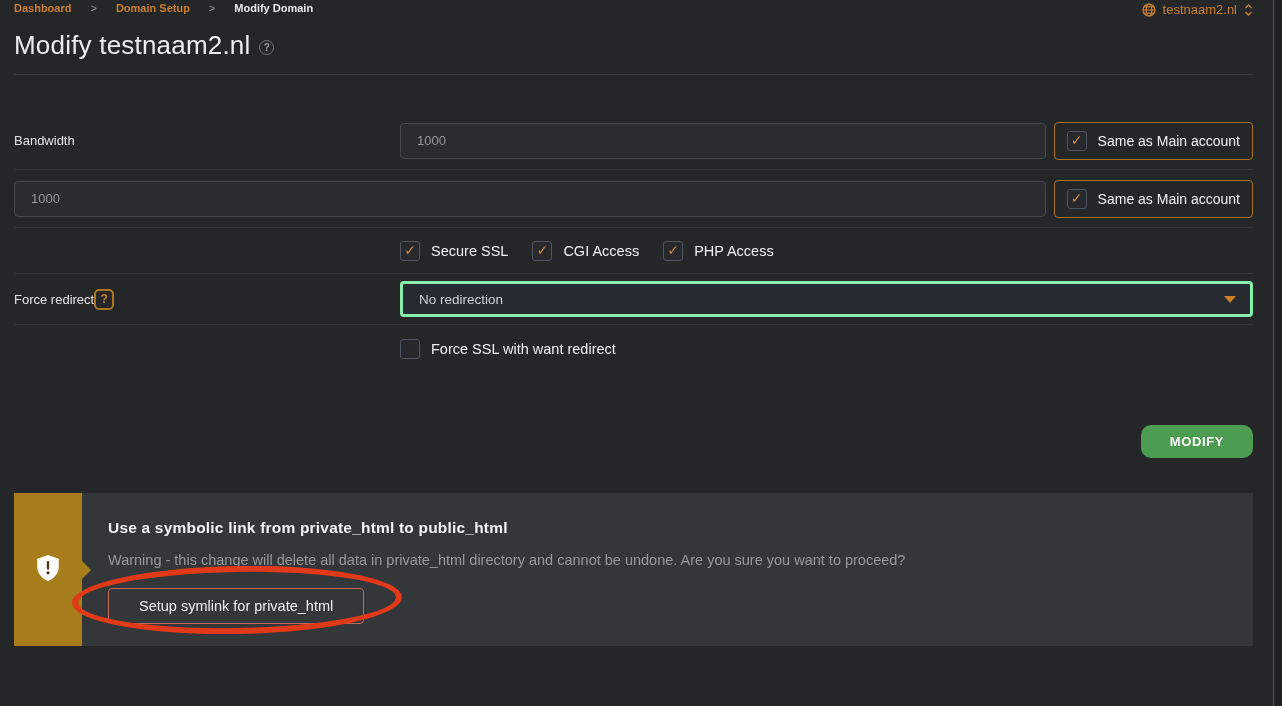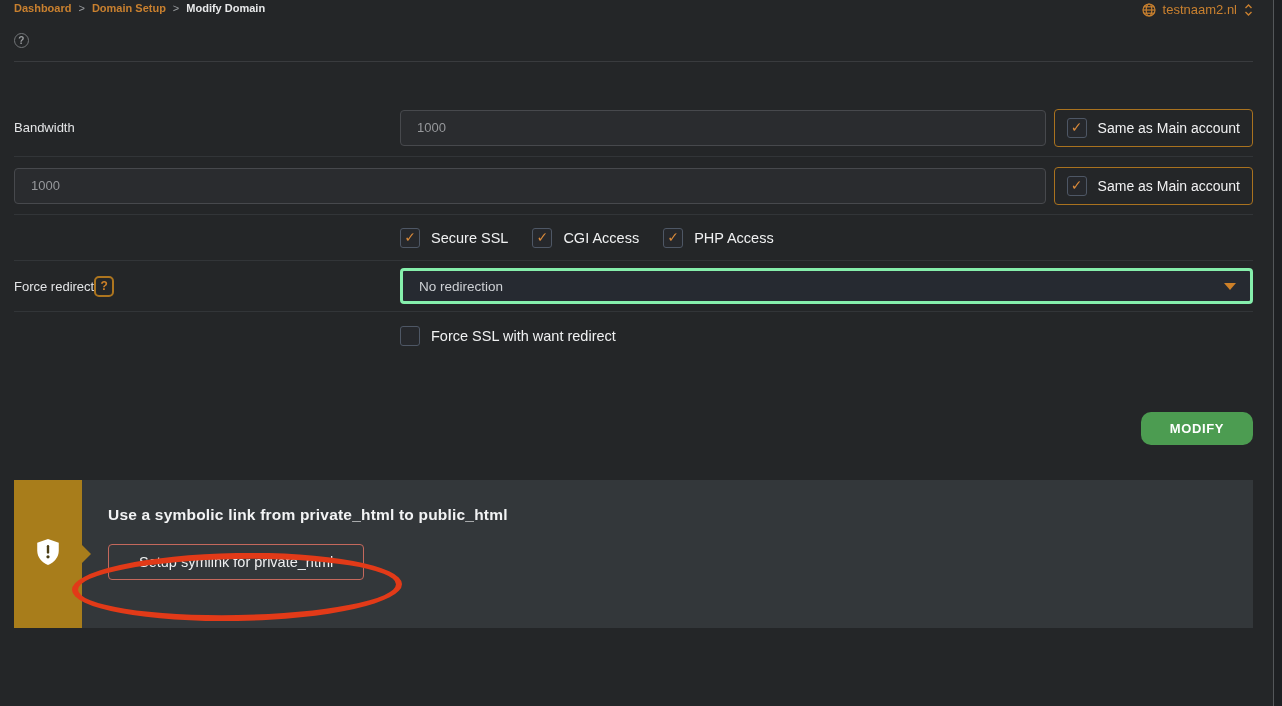--- a/index.html
+++ b/index.html
@@ -3,21 +3,21 @@
 <meta charset="utf-8">
 <style>
   * { margin:0; padding:0; box-sizing:border-box; }
   html,body { width:1282px; height:706px; background:#242628; }
   body { font-family:"Liberation Sans", sans-serif; }
   .screen { position:relative; width:1282px; height:706px; background:#242628; overflow:hidden; }
   .content { position:absolute; left:14px; top:0; width:1239px; }
 
   
   .topbar { display:flex; justify-content:space-between; align-items:flex-start; padding-top:2px; height:16px; }
-  .breadcrumb { display:flex; align-items:flex-start; gap:7px; font-size:11px; font-weight:700; }
+  .breadcrumb { display:flex; align-items:flex-start; gap:19px; font-size:11px; font-weight:700; }
   .bc-link { color:#c9802f; cursor:pointer; text-decoration:none; }
   .bc-sep { color:#9a9da0; font-weight:400; }
   .bc-current { color:#e8e9ea; }
   .domain-selector { display:flex; align-items:center; gap:7px; color:#c9802f; font-size:13px; cursor:pointer; }
   .domain-selector svg { display:block; }
 
   
   .page-title { display:flex; align-items:center; gap:9px; margin-top:14px; font-size:26px; font-weight:400; color:#ededee; letter-spacing:0.2px; }
   .help-circle { width:15px; height:15px; border:1px solid #737679; border-radius:50%; color:#9a9da0; font-size:10px; display:inline-flex; align-items:center; justify-content:center; font-weight:700; margin-top:3px; cursor:pointer; }
   .title-rule { border:none; border-top:1px solid #393b3e; margin-top:13px; }
@@ -84,20 +84,21 @@
         <span>
           <svg width="9" height="14" viewBox="0 0 9 14" fill="none" stroke="#c9802f" stroke-width="1.4">
             <polyline points="1.5,5 4.5,2 7.5,5"></polyline>
             <polyline points="1.5,9 4.5,12 7.5,9"></polyline>
           </svg>
         </span>
       </div>
     </div>
 
     <h1 class="page-title">
+      <span>Modify testnaam2.nl</span>
       <span class="help-circle">?</span>
     </h1>
     <hr class="title-rule">
 
     <div class="form">
 
       <div class="form-row">
         <div class="label-col">
           <span>Bandwidth</span>
         </div>
@@ -175,20 +176,21 @@
           <svg width="26" height="28" viewBox="0 0 24 26" fill="#ffffff">
             <path d="M12 1 L22 4.5 V11.5 C22 18 17.5 22.8 12 25 C6.5 22.8 2 18 2 11.5 V4.5 Z"></path>
             <rect x="10.9" y="6.5" width="2.2" height="8" rx="1.1" fill="#4a3c14"></rect>
             <circle cx="12" cy="17.5" r="1.5" fill="#4a3c14"></circle>
           </svg>
         </span>
         <span class="panel-arrow"></span>
       </div>
       <div class="panel-body">
         <div class="panel-title">Use a symbolic link from private_html to public_html</div>
+        <div class="panel-msg">Warning - this change will delete all data in private_html directory and cannot be undone. Are you sure you want to proceed?</div>
         <button class="panel-btn">Setup symlink for private_html</button>
       </div>
       <div class="red-ellipse"></div>
     </div>
 
   </div>
 
   <div class="scroll-rail"></div>
 </div>
 

